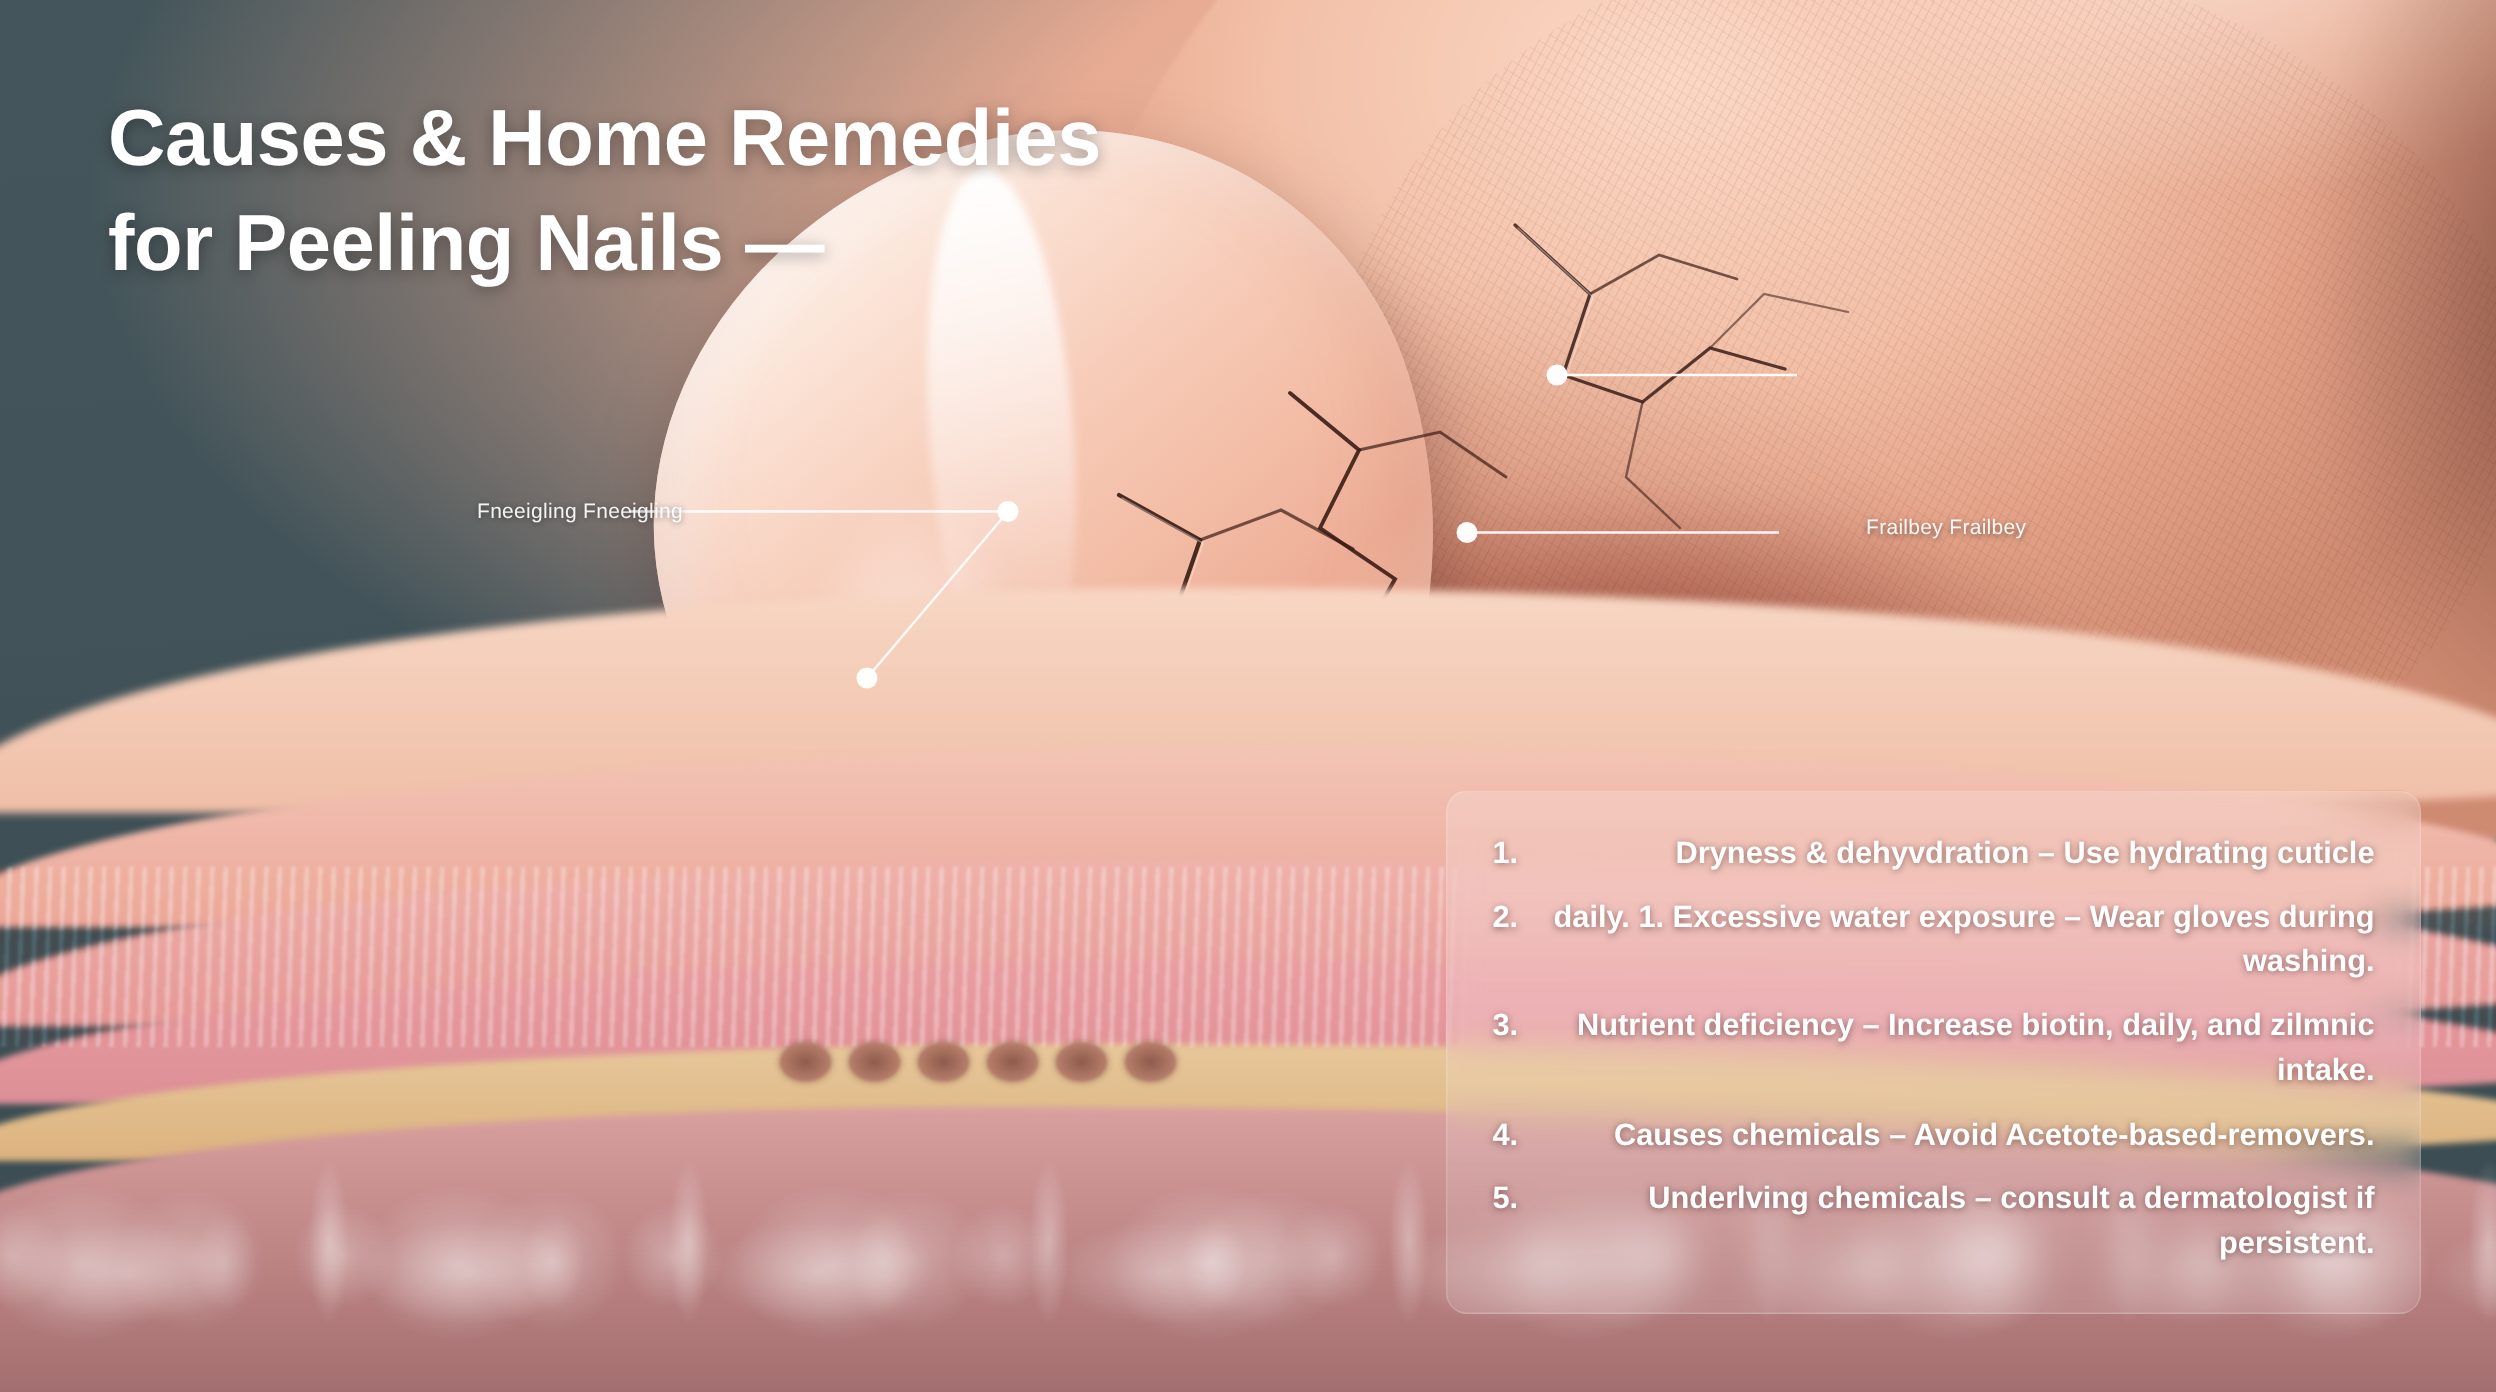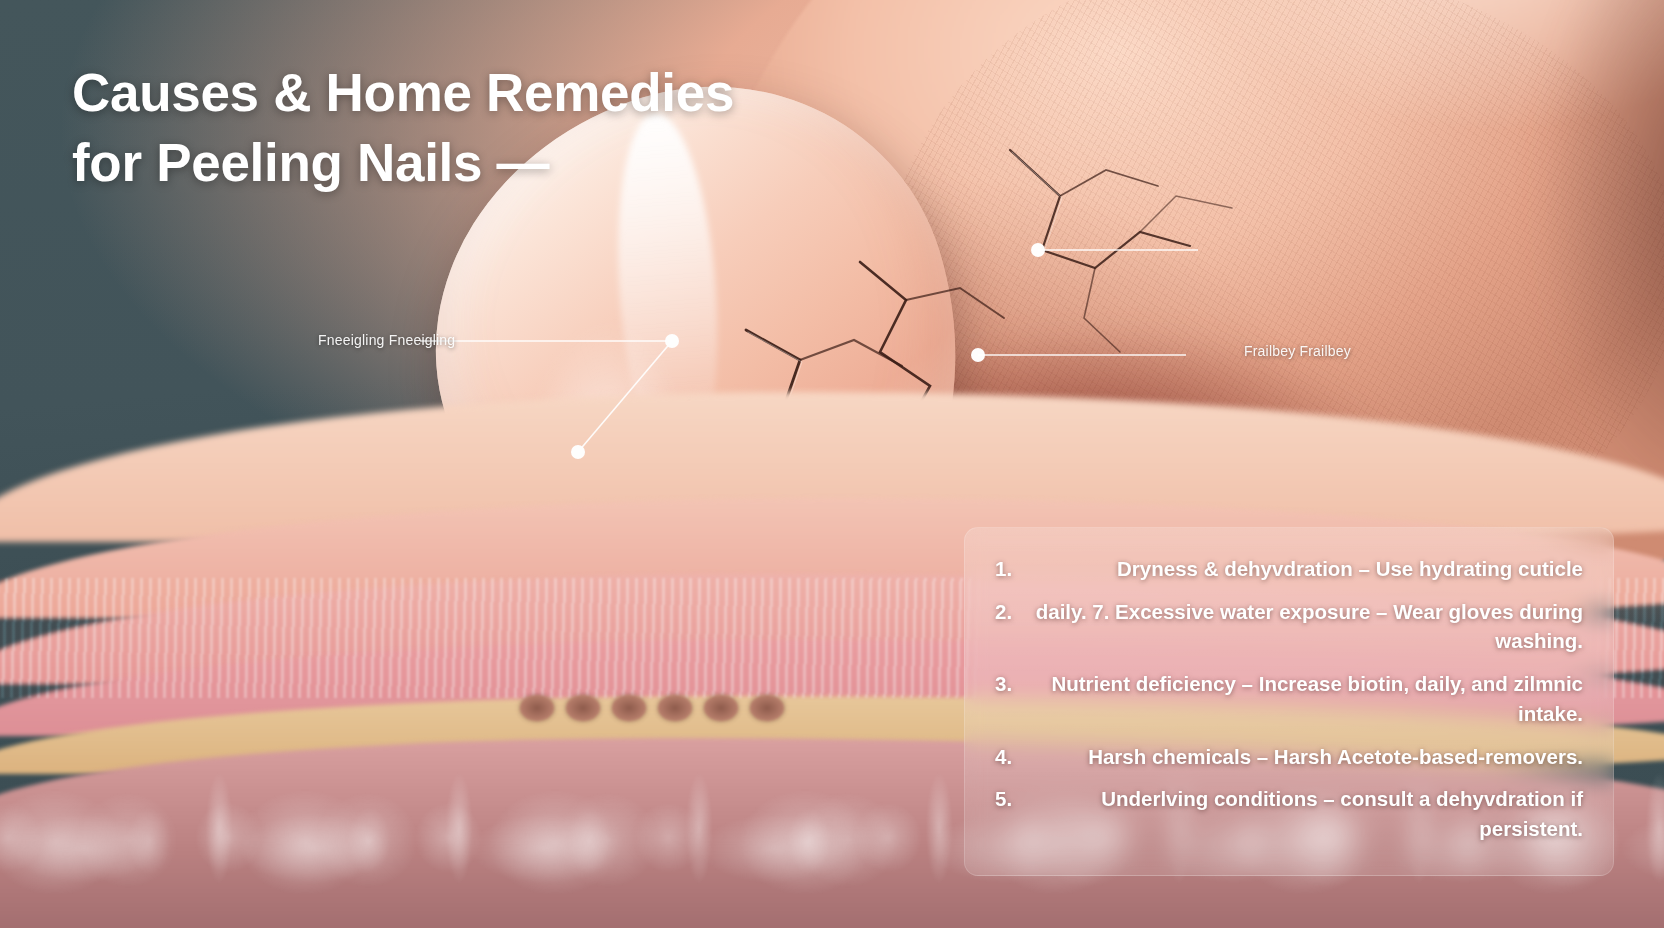--- a/index.html
+++ b/index.html
@@ -288,30 +288,30 @@
   </div>
 
   <div class="panel">
     <ul class="panel-list">
       <li>
         <span class="li-num">1.</span>
         <span class="li-text">Dryness &amp; dehyvdration – Use hydrating cuticle</span>
       </li>
       <li>
         <span class="li-num">2.</span>
-        <span class="li-text">daily.  7. Excessive water exposure – Wear gloves during washing.</span>
+        <span class="li-text">daily.  1. Excessive water exposure – Wear gloves during washing.</span>
       </li>
       <li>
         <span class="li-num">3.</span>
         <span class="li-text">Nutrient deficiency – Increase biotin, daily, and zilmnic intake.</span>
       </li>
       <li>
         <span class="li-num">4.</span>
-        <span class="li-text">Harsh chemicals – Harsh Acetote-based-removers.</span>
+        <span class="li-text">Causes chemicals – Avoid Acetote-based-removers.</span>
       </li>
       <li>
         <span class="li-num">5.</span>
-        <span class="li-text">Underlving conditions – consult a dehyvdration if persistent.</span>
+        <span class="li-text">Underlving chemicals – consult a dermatologist if persistent.</span>
       </li>
     </ul>
   </div>
 
 </div>
 
 </body></html>

